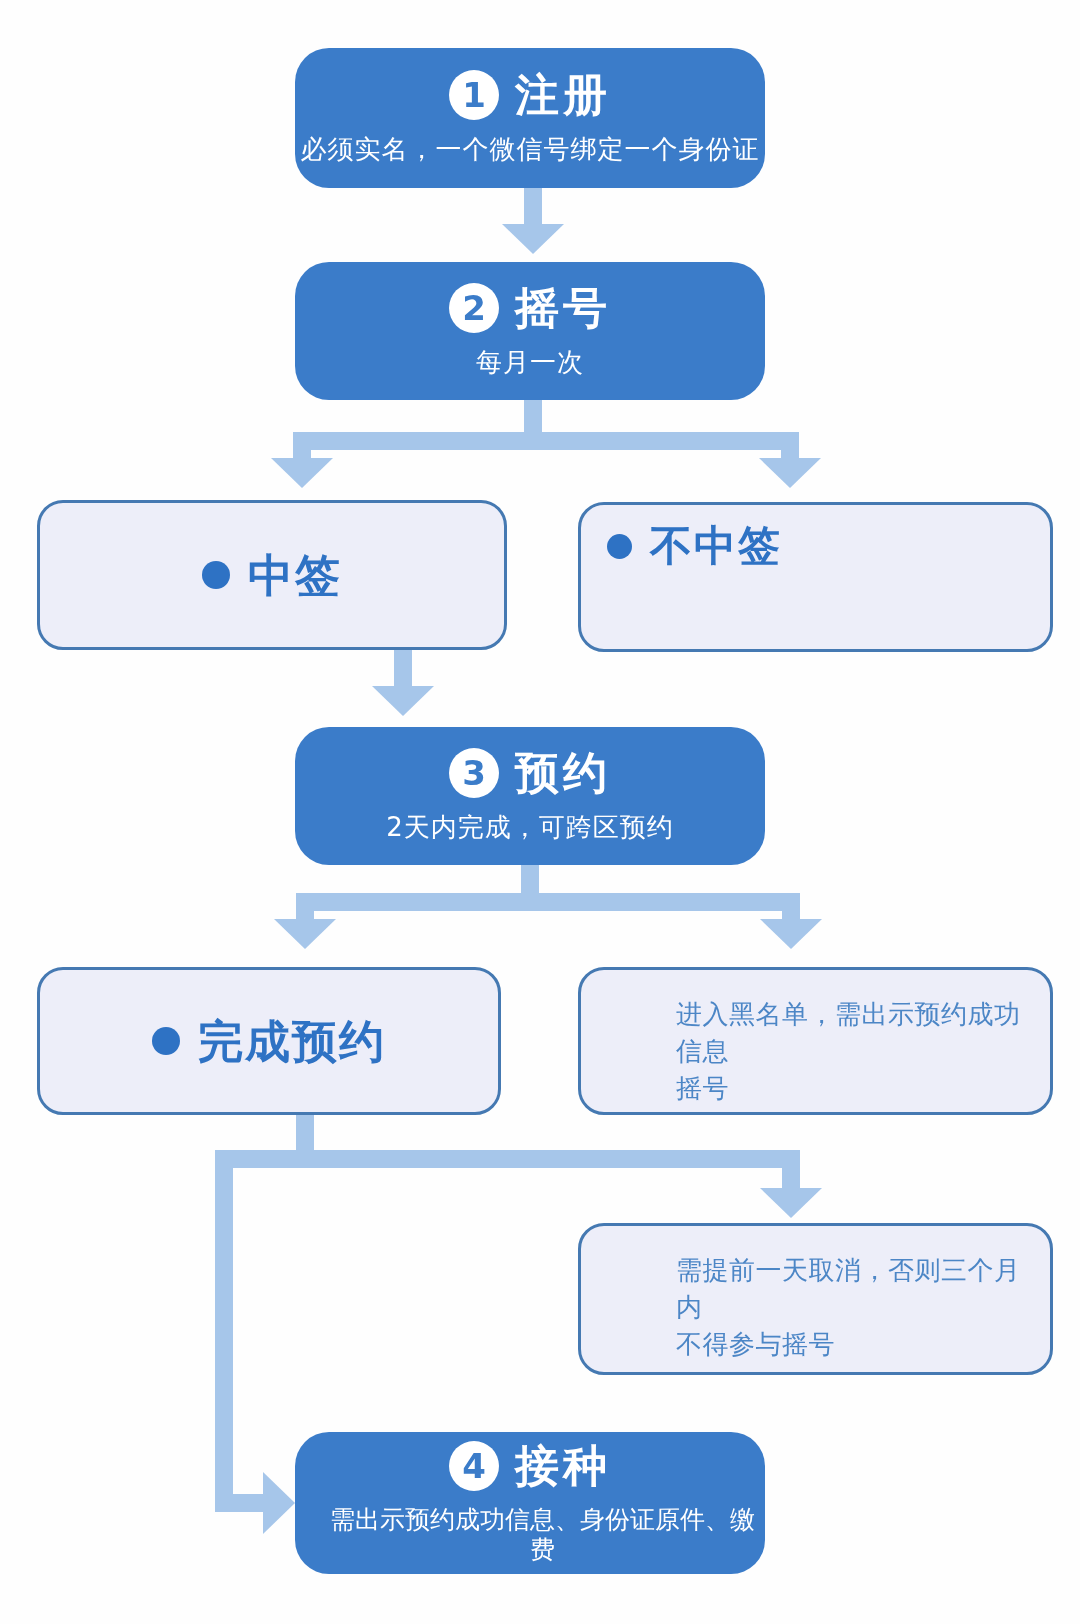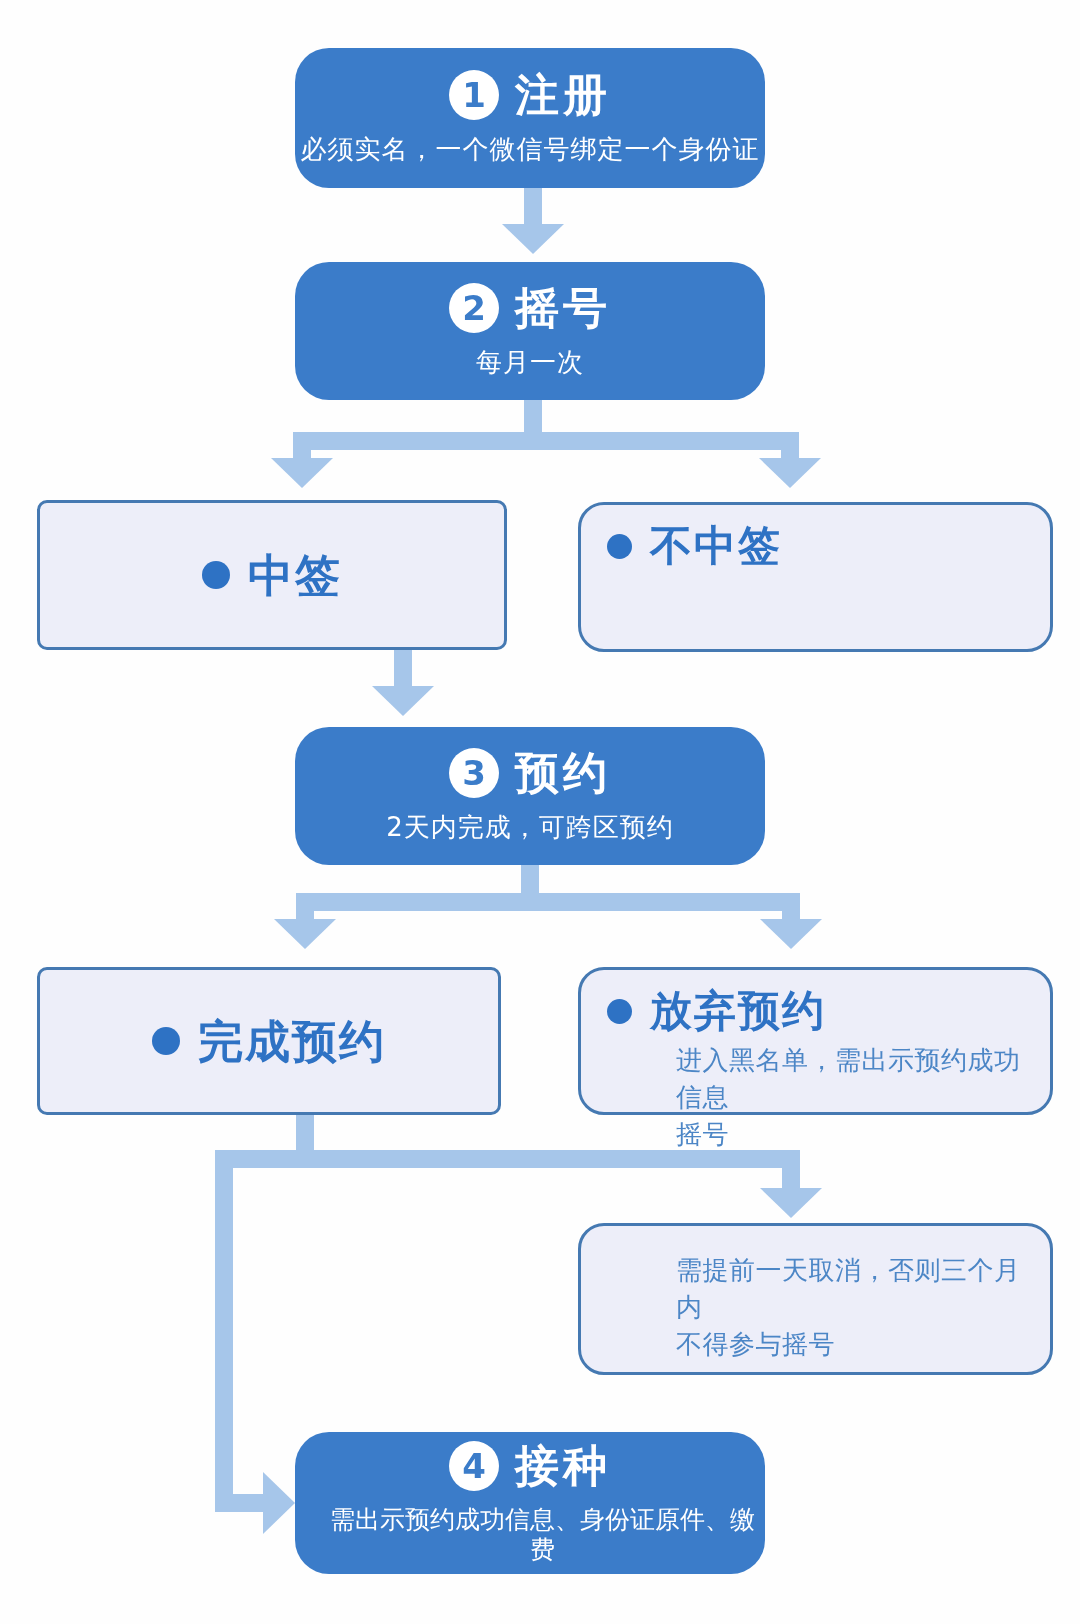--- a/index.html
+++ b/index.html
@@ -61,21 +61,20 @@
   .outcome {
     position: absolute;
     background: #edeef9;
     border: 3px solid #4579b2;
     border-radius: 26px;
   }
   .outcome.centered {
     display: flex;
     align-items: center;
     justify-content: center;
-    border-radius: 10px;
   }
   .outcome-title-row {
     display: flex;
     align-items: center;
     gap: 18px;
   }
   .bullet {
     width: 28px;
     height: 28px;
     border-radius: 50%;
@@ -187,24 +186,20 @@
   <div class="ah-down" style="left:760px; top:919px;"></div>
 
   <div class="outcome centered" style="left:37px; top:967px; width:464px; height:148px;">
     <div class="outcome-title-row">
       <span class="bullet"></span>
       <span class="outcome-title">完成预约</span>
     </div>
   </div>
 
   <div class="outcome detailed" style="left:578px; top:967px; width:475px; height:148px;">
-    <div class="outcome-title-row">
-      <span class="bullet small"></span>
-      <span class="outcome-title">放弃预约</span>
-    </div>
     <div class="outcome-detail">进入黑名单，需出示预约成功信息
 摇号</div>
   </div>
 
   <div class="conn" style="left:296px; top:1115px; width:18px; height:37px;"></div>
   <div class="conn" style="left:215px; top:1150px; width:585px; height:18px;"></div>
   <div class="conn" style="left:215px; top:1150px; width:18px; height:362px;"></div>
   <div class="conn" style="left:215px; top:1494px; width:50px; height:18px;"></div>
   <div class="ah-right" style="left:263px; top:1472px;"></div>
   <div class="conn" style="left:782px; top:1168px; width:18px; height:24px;"></div>

